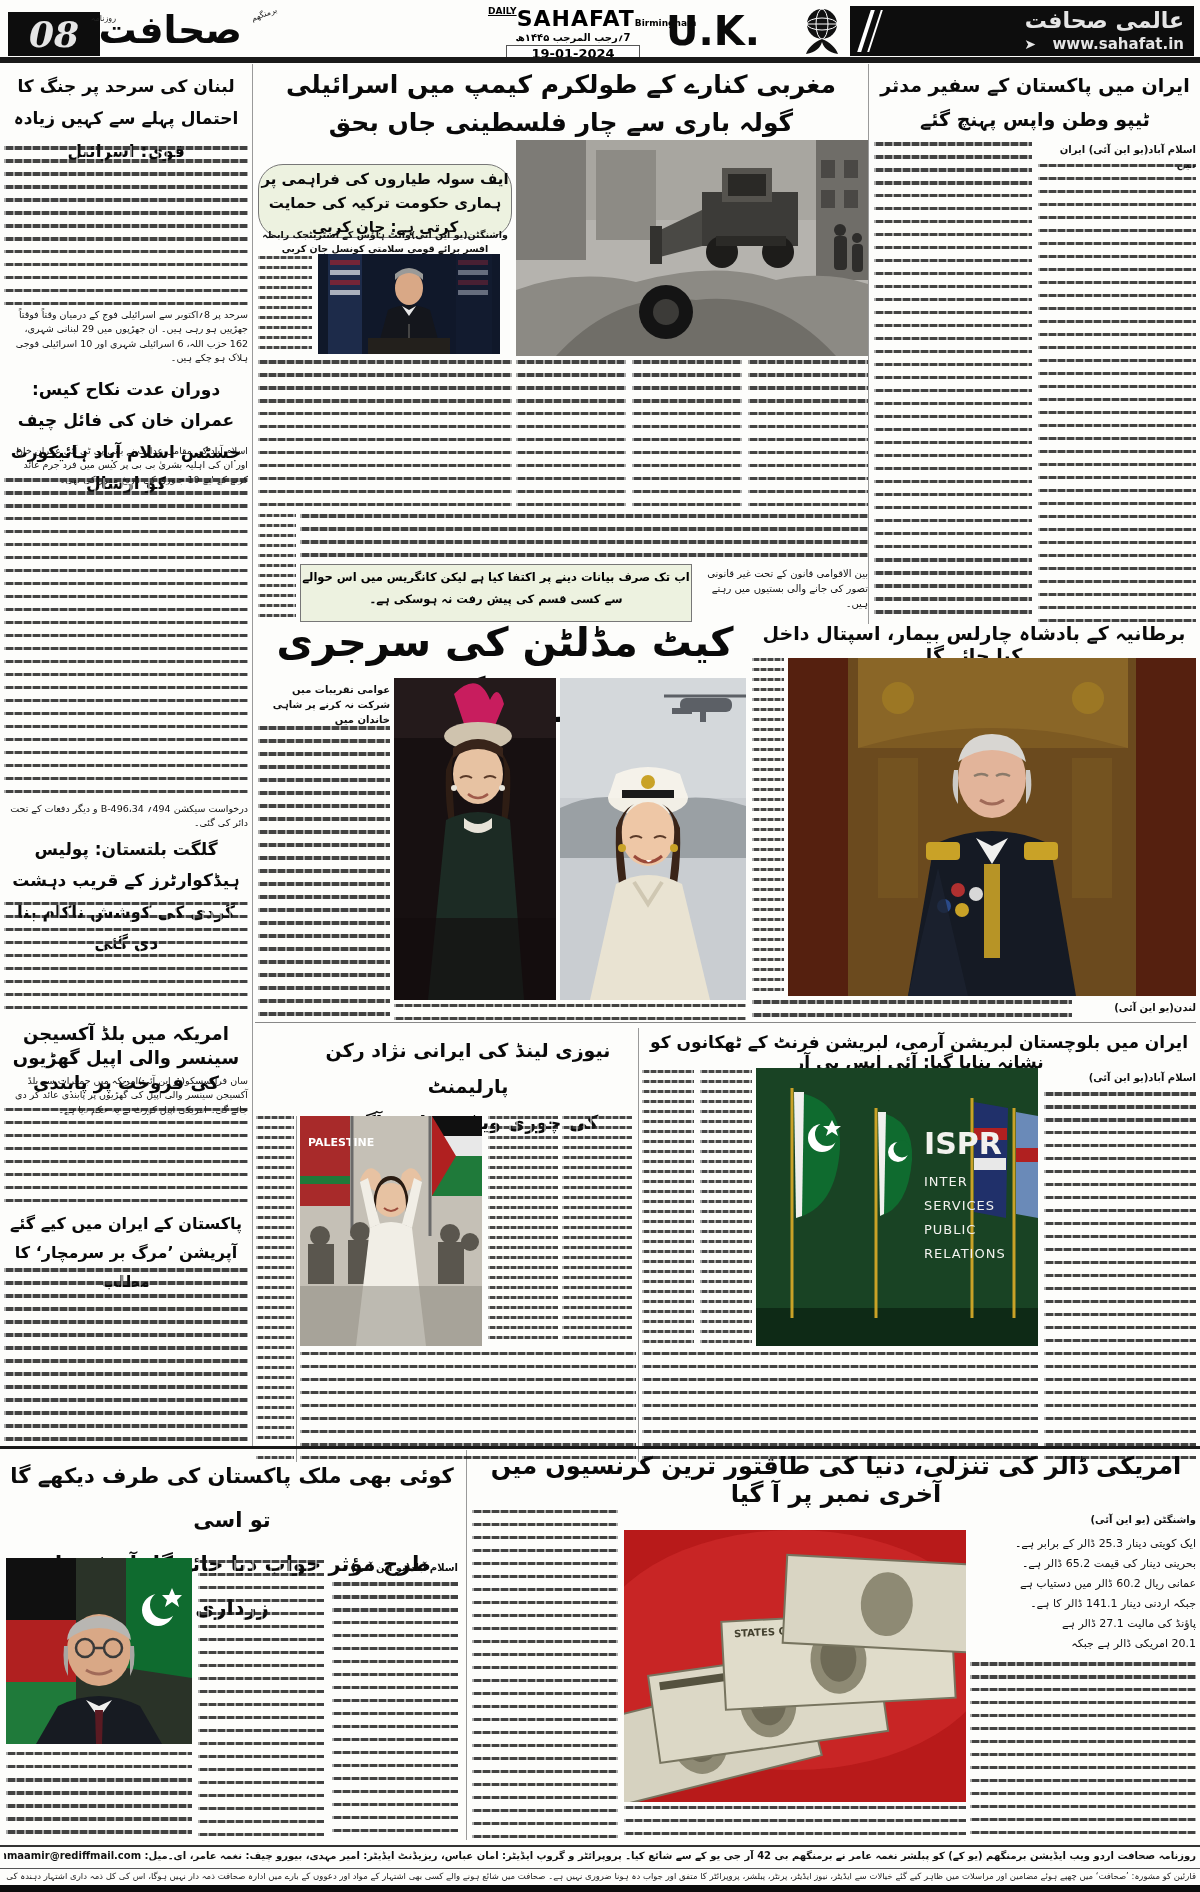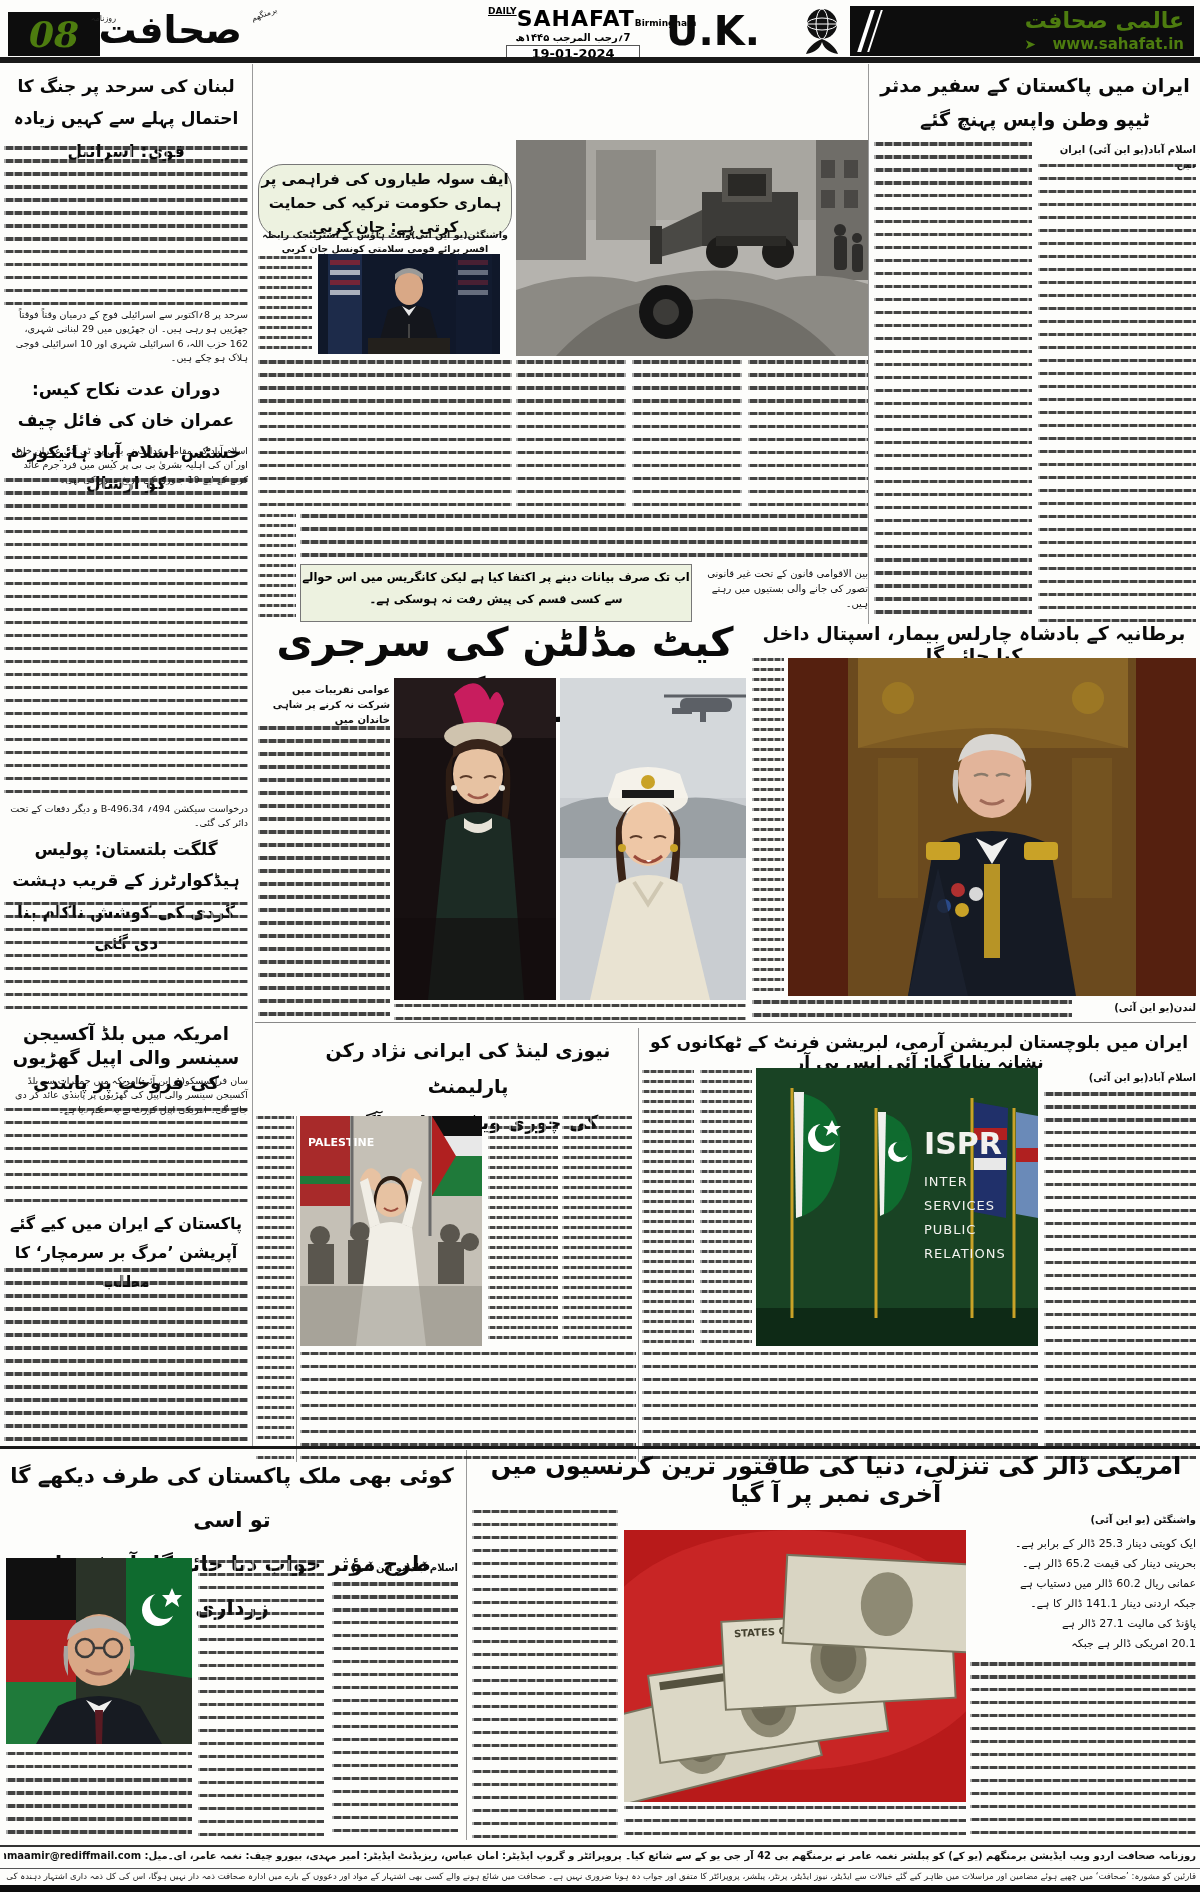--- a/index.html
+++ b/index.html
@@ -14,21 +14,21 @@
   .tx-sm{background-image:
         repeating-linear-gradient(to right, rgba(253,253,251,.55) 0 2px, rgba(0,0,0,0) 2px 7px),
         repeating-linear-gradient(to bottom, rgba(25,25,25,.8) 0 2.6px, rgba(0,0,0,0) 2.6px 10px);}
   .snip{color:#111;text-align:right;line-height:1.5;}
   .vline{background:#9a9a9a;width:1px;}
   .hline{background:#1a1a1a;}
   .greenbox{background:#edf2e0;border:1.5px solid #777;}
   .photo{overflow:hidden;background:#eab308;}
   .photo svg{display:block;}
   .blackbar{background:#0d0d0d;}
-  .wm{color:#4d7c0f;}
+  .wm{color:#e5e5e5;}
 </style>
 </head>
 <body>
 
 <div id="page">
 
   <div class="abs blackbar" style="left:8px;top:12px;width:92px;height:44px;">
     <div class="wm" style="font-family:'DejaVu Serif','Liberation Serif',serif;font-style:italic;font-weight:bold;font-size:36px;line-height:44px;text-align:center;">08</div>
   </div>
   <div class="abs rtl" style="left:104px;top:14px;width:12px;font-size:8px;color:#222;">روزنامہ</div>
@@ -80,20 +80,21 @@
   <div class="abs rtl hl" style="left:4px;top:834px;width:244px;font-size:17px;line-height:1.85;">گلگت بلتستان: پولیس ہیڈکوارٹرز کے قریب دہشت گردی کی کوشش ناکام بنا دی گئی</div>
   <div class="abs tx" style="left:4px;top:902px;width:244px;height:114px;"></div>
 
   <div class="abs rtl hl" style="left:4px;top:1022px;width:244px;font-size:18px;line-height:1.35;letter-spacing:-0.5px;">امریکہ میں بلڈ آکسیجن سینسر والی اپیل گھڑیوں کی فروخت پر پابندی</div>
   <div class="abs rtl snip" style="left:4px;top:1074px;width:244px;height:30px;font-size:9.5px;">سان فرانسسکو(یو این آئی)امریکہ میں جمعرات سے بلڈ آکسیجن سینسر والی اپیل کی گھڑیوں پر پابندی عائد کر دی جائے گی۔ امریکی اپیل کورٹ نے یہ حکم دیا ہے۔</div>
   <div class="abs tx" style="left:4px;top:1108px;width:244px;height:96px;"></div>
 
   <div class="abs rtl hl" style="left:4px;top:1210px;width:244px;font-size:16px;line-height:1.8;">پاکستان کے ایران میں کیے گئے آپریشن ’مرگ بر سرمچار‘ کا مطلب</div>
   <div class="abs tx" style="left:4px;top:1268px;width:244px;height:176px;"></div>
 
+  <div class="abs rtl hl" style="left:258px;top:66px;width:606px;font-size:25px;line-height:1.5;">مغربی کنارے کے طولکرم کیمپ میں اسرائیلی گولہ باری سے چار فلسطینی جاں بحق</div>
 
   <div class="abs greenbox rtl hl" style="left:258px;top:164px;width:252px;height:70px;font-size:15px;line-height:1.6;padding-top:2px;border-radius:25px;">ایف سولہ طیاروں کی فراہمی پر ہماری حکومت ترکیہ کی حمایت کرتی ہے: جان کربی</div>
   <div class="abs rtl snip" style="left:258px;top:228px;width:254px;height:24px;font-size:9.5px;font-weight:bold;text-align:center;">واشنگٹن(یو این آئی)وائٹ ہاؤس کے اسٹریٹجک رابطہ افسر برائے قومی سلامتی کونسل جان کربی</div>
 
   <div class="abs photo" style="left:318px;top:254px;width:182px;height:100px;">
     <svg width="182" height="100" viewBox="0 0 182 100">
       <rect width="182" height="100" fill="#10182a"></rect>
       <rect x="10" y="0" width="34" height="100" fill="#1d2b4a"></rect>
       <rect x="10" y="0" width="34" height="100" fill="none"></rect>
       <g opacity="0.8">

